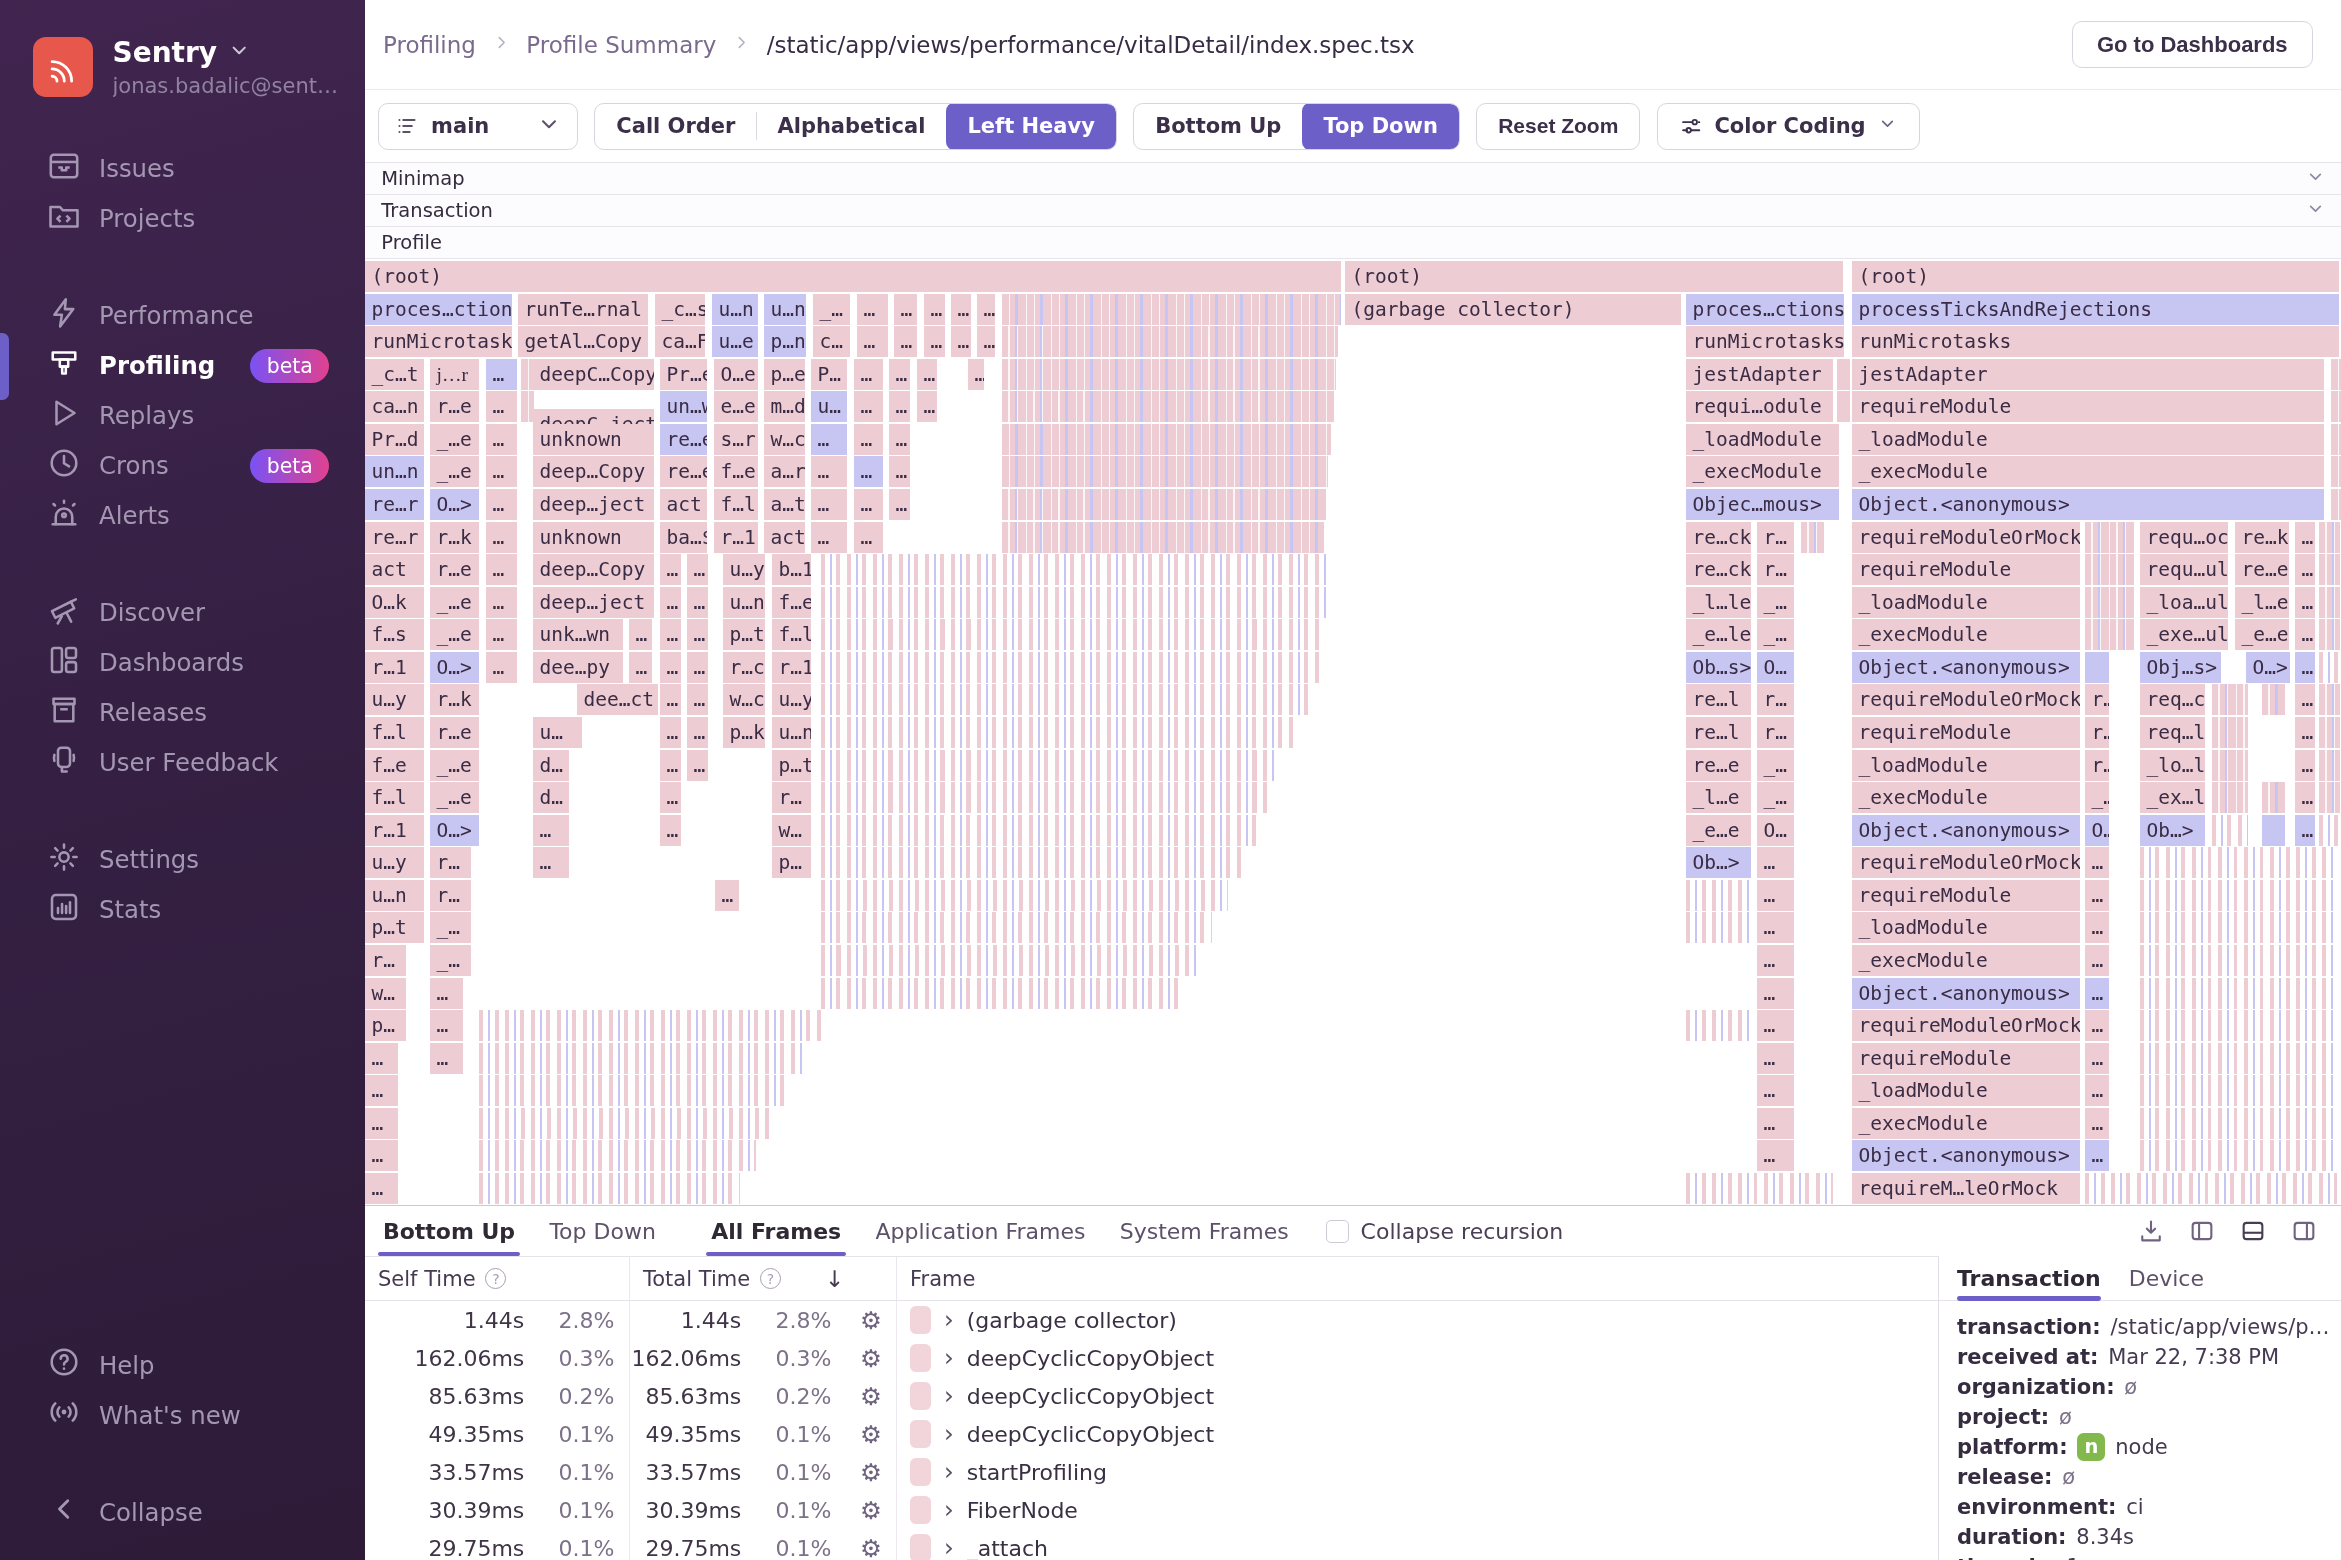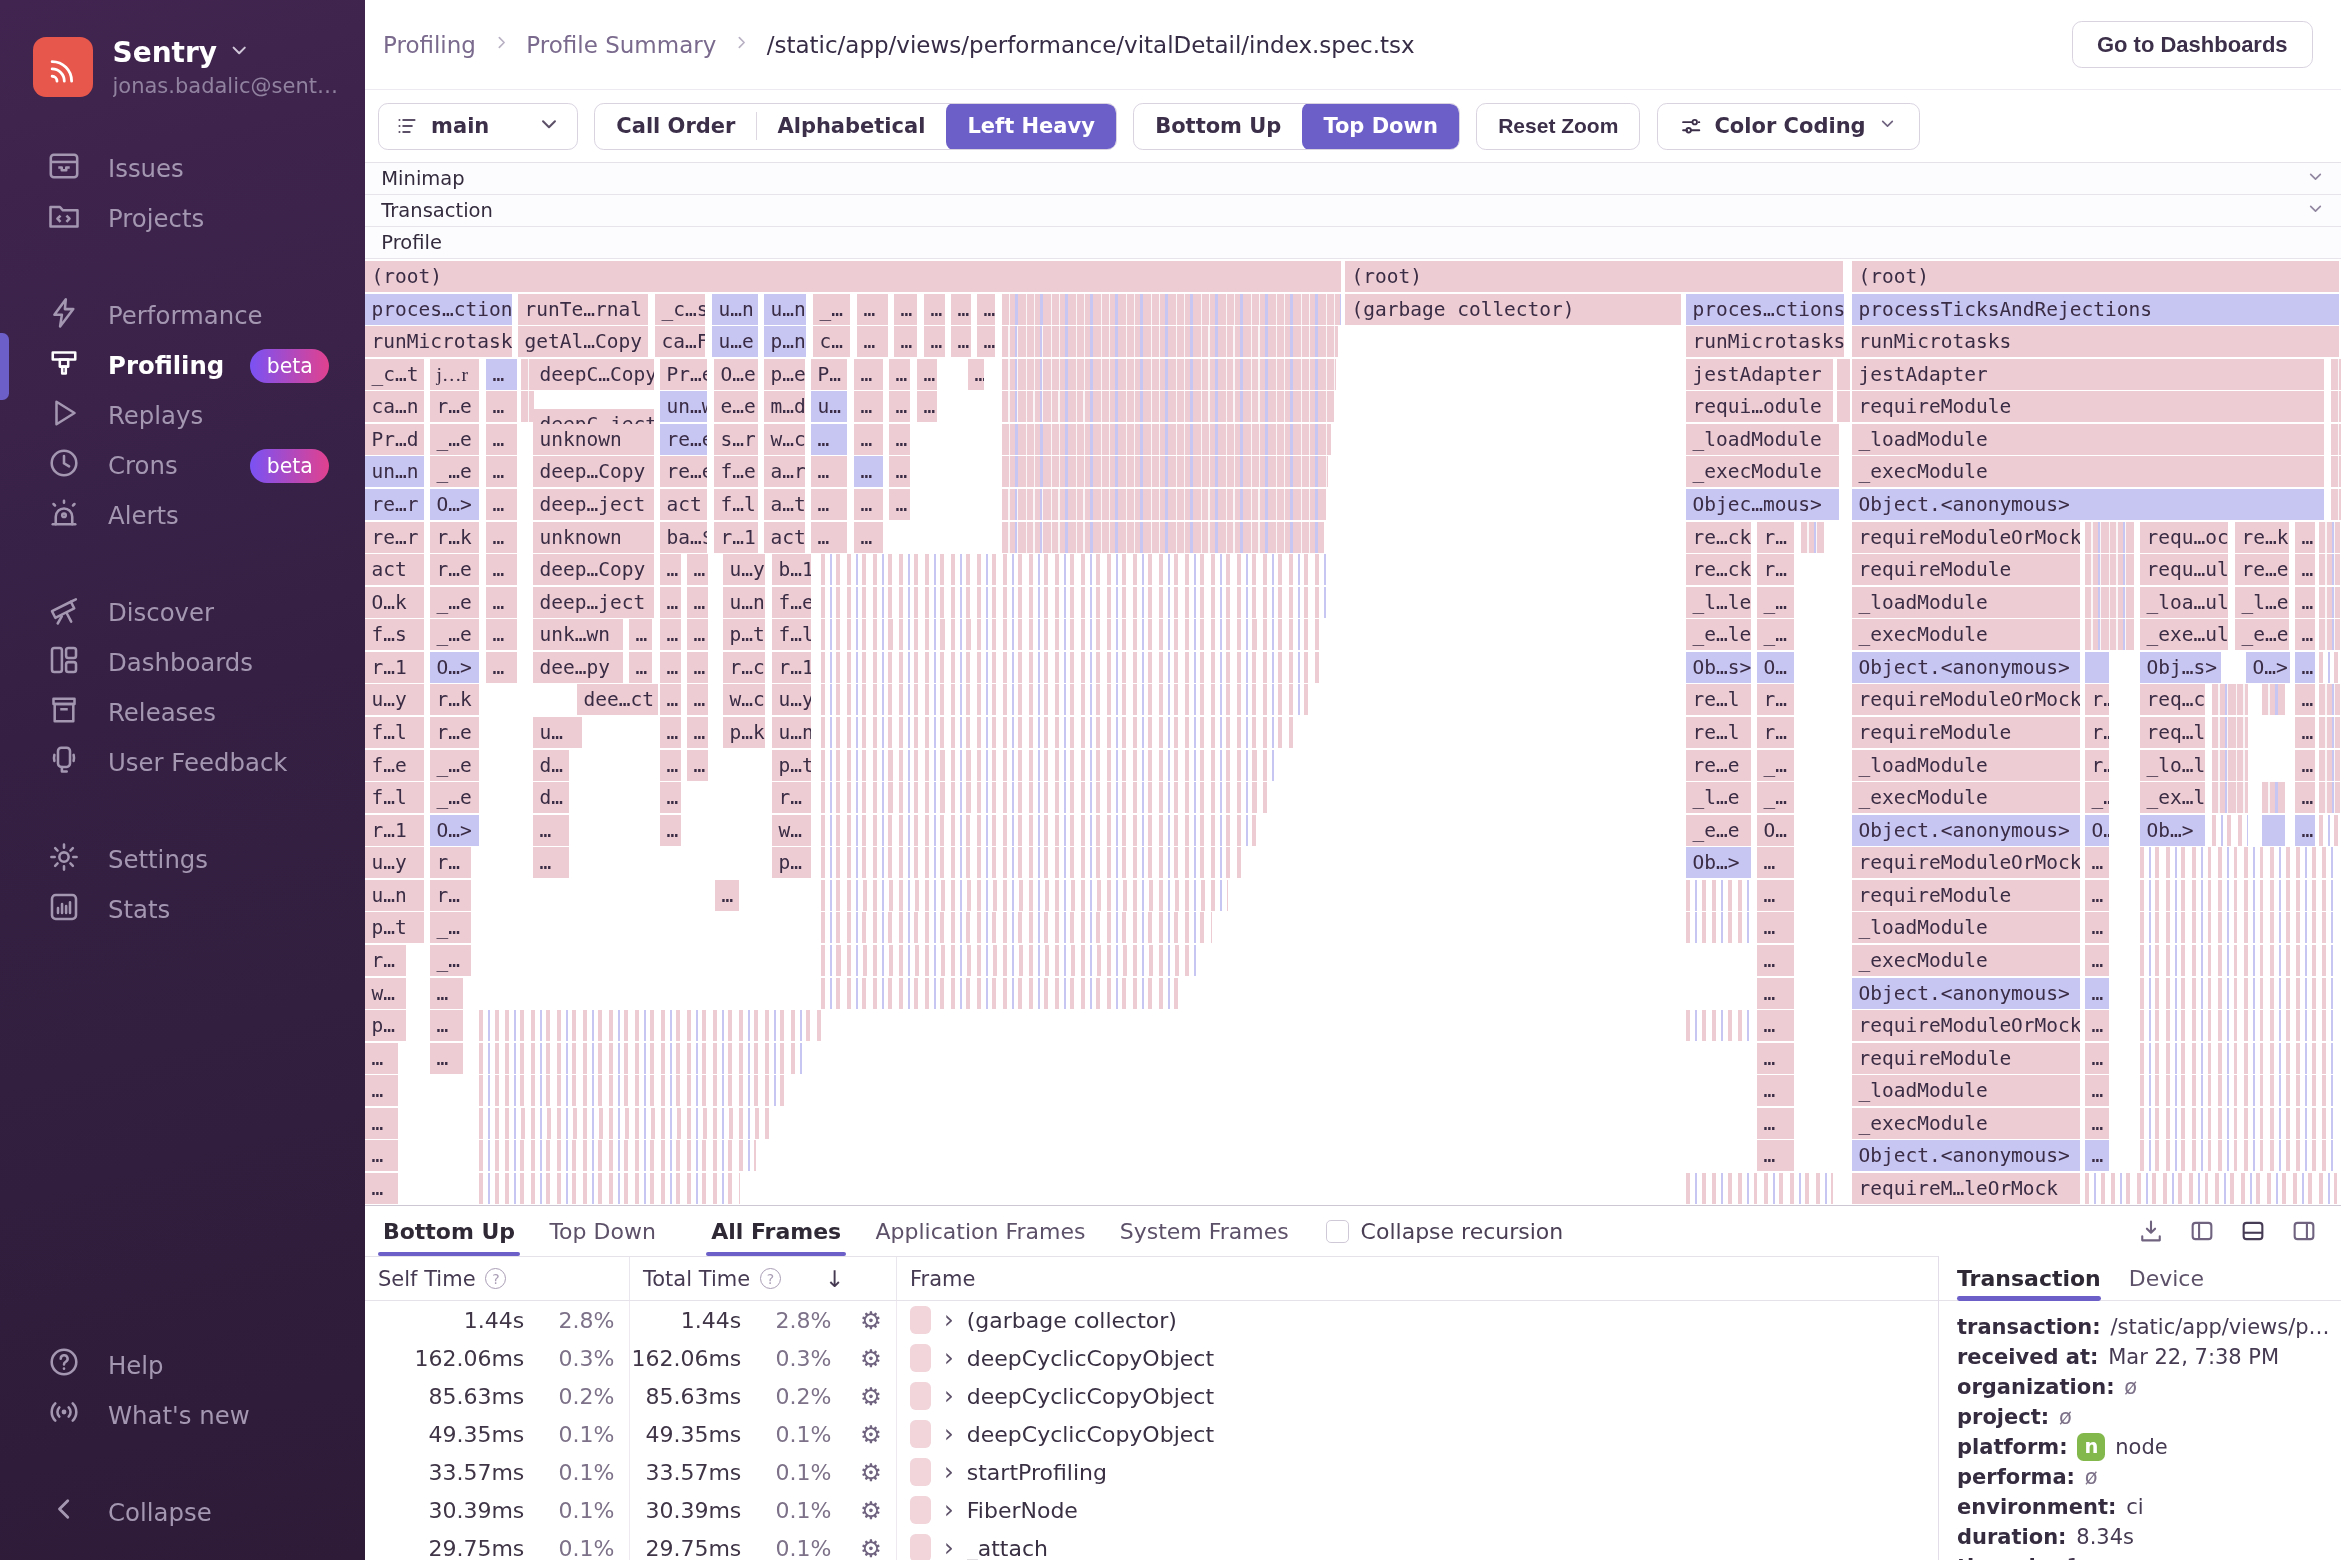--- a/index.html
+++ b/index.html
@@ -11,21 +11,21 @@
            background:linear-gradient(165deg,#412550 0%,#352043 45%,#2d1b38 100%)}
   .brand-row{display:flex;align-items:center;gap:19.5px;padding:36px 0 0 33px}
   .logo-box{width:60px;height:60px;border-radius:13px;background:#e8574b;display:flex;align-items:center;justify-content:center;flex:none}
   .logo-box svg{width:39px;height:39px}
   .brand-text{min-width:0}
   .brand-name{display:flex;align-items:center;gap:9.8px;color:#fff;font-size:28px;font-weight:bold}
   .brand-name .chev svg{width:24.4px;height:24.4px;color:#cfc6d8}
   .brand-email{font-size:21px;color:#9183a0;white-space:nowrap;overflow:hidden;max-width:244px;margin-top:4.9px}
   .nav{margin-top:46px}
   .nav-group{margin-bottom:47px}
-  .nav-item{position:relative;display:flex;align-items:center;height:50px;padding-left:46px;gap:26px;
+  .nav-item{position:relative;display:flex;align-items:center;height:50px;padding-left:46px;gap:17px;
             color:#a497b2;font-size:24.4px;cursor:pointer}
   .nav-item svg{width:36px;height:36px;flex:none}
   .nav-item.active{color:#ffffff;font-weight:bold}
   .nav-item.active::before{content:"";position:absolute;left:0;top:-8.1px;width:9px;height:67px;background:#6c5fc7;border-radius:0 6.5px 6.5px 0}
   .beta-badge{margin-left:auto;margin-right:36px;height:34px;display:flex;align-items:center;padding:0 16.3px;
               border-radius:19.5px;background:linear-gradient(90deg,#7a52f4,#e1418e);color:#fff;font-size:20.4px;font-weight:normal}
   .sidebar-footer{position:absolute;left:0;bottom:0;width:100%;padding-bottom:23px}
   .sidebar-footer .nav-item{height:50px}
   .footer-gap{height:47px}
 
@@ -901,21 +901,21 @@
           <div class="drow">
             <span class="dl">project:</span>
             <span class="dv empty">ø</span>
           </div>
           <div class="drow">
             <span class="dl">platform:</span>
             <span class="node-badge">n</span>
             <span class="dv">node</span>
           </div>
           <div class="drow">
-            <span class="dl">performa:</span>
+            <span class="dl">release:</span>
             <span class="dv empty">ø</span>
           </div>
           <div class="drow">
             <span class="dl">environment:</span>
             <span class="dv">ci</span>
           </div>
           <div class="drow">
             <span class="dl">duration:</span>
             <span class="dv">8.34s</span>
           </div>

